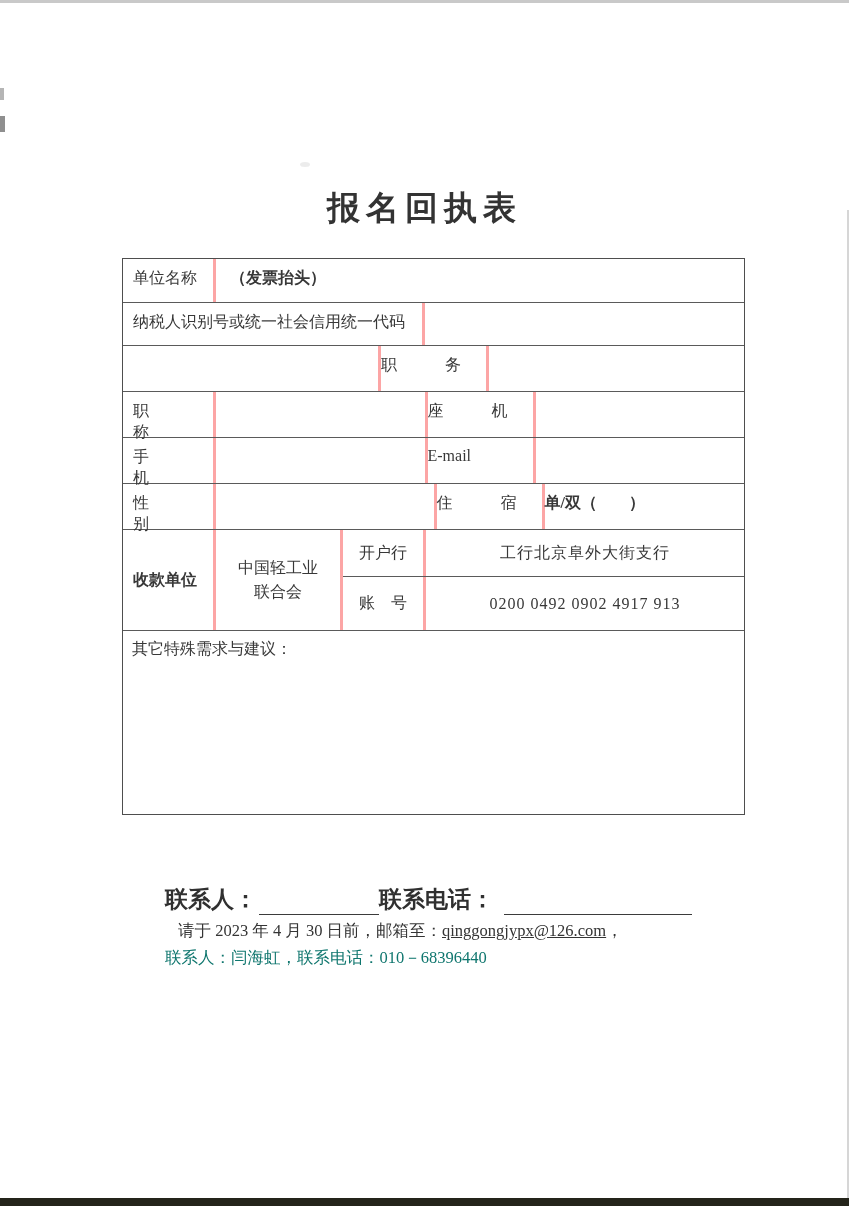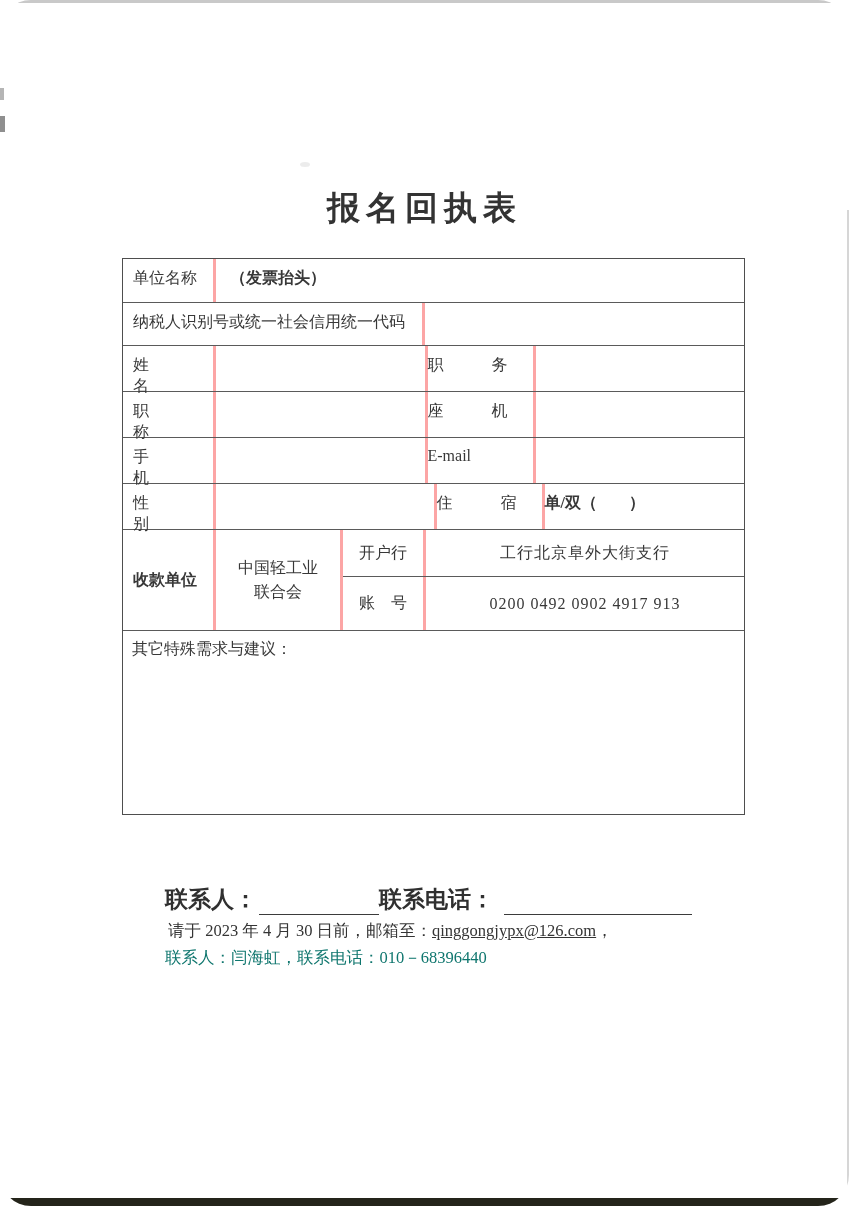--- a/index.html
+++ b/index.html
@@ -3,21 +3,20 @@
 <meta charset="utf-8">
 <style>
   html,body{margin:0;padding:0;background:#ffffff;}
   .page{
     position:relative;
     width:849px;height:1206px;
     background:#ffffff;
     overflow:hidden;
     font-family:"Liberation Serif","DejaVu Serif",serif;
     color:#383838;
-    border-radius:31px;
   }
   
   .scan-top-edge{position:absolute;left:0;top:0;width:849px;height:3px;background:#c9c9c9;}
   .scan-right-edge{position:absolute;right:0;top:210px;width:2px;height:996px;background:#d6d6d6;}
   .scan-bottom-band{position:absolute;left:0;bottom:0;width:849px;height:8px;background:#24241a;}
   .scan-mark-1{position:absolute;left:0;top:88px;width:4px;height:12px;background:#b5b5b5;}
   .scan-mark-2{position:absolute;left:0;top:116px;width:5px;height:16px;background:#8f8f8f;}
   .scan-smudge{position:absolute;left:300px;top:162px;width:10px;height:5px;background:#ececec;border-radius:50%;}
 
   .doc-title{
@@ -71,21 +70,21 @@
     position:absolute;left:165px;top:884px;
     font-size:23px;font-weight:bold;color:#303030;white-space:nowrap;
   }
   .blank-line{
     display:inline-block;height:19px;vertical-align:bottom;
     border-bottom:1.6px solid #3b3b3b;
   }
   .blank-contact{width:120px;margin-left:2px;}
   .blank-phone{width:188px;margin-left:10px;}
   .footer-line2{
-    position:absolute;left:168px;top:920px;
+    position:absolute;left:178px;top:920px;
     font-size:16.5px;color:#343434;white-space:nowrap;
   }
   .footer-line2 .email{text-decoration:underline;}
   .footer-line3{
     position:absolute;left:165px;top:947px;
     font-size:16.5px;color:#0f766e;white-space:nowrap;
   }
 </style>
 </head>
 <body>
@@ -107,21 +106,20 @@
       <div class="cell br lab w93">单位名称</div>
       <div class="cell val">（发票抬头）</div>
     </div>
 
     <div class="trow h44">
       <div class="cell br lab w302">纳税人识别号或统一社会信用统一代码</div>
       <div class="cell val"></div>
     </div>
 
     <div class="trow h47">
-      <div class="cell br lab w93">姓　　　名</div>
       <div class="cell br val w210"></div>
       <div class="cell br lab w108 center-h">职　　　务</div>
       <div class="cell val"></div>
     </div>
 
     <div class="trow h47">
       <div class="cell br lab w93">职　　　称</div>
       <div class="cell br val w210"></div>
       <div class="cell br lab w108 center-h">座　　　机</div>
       <div class="cell val"></div>

